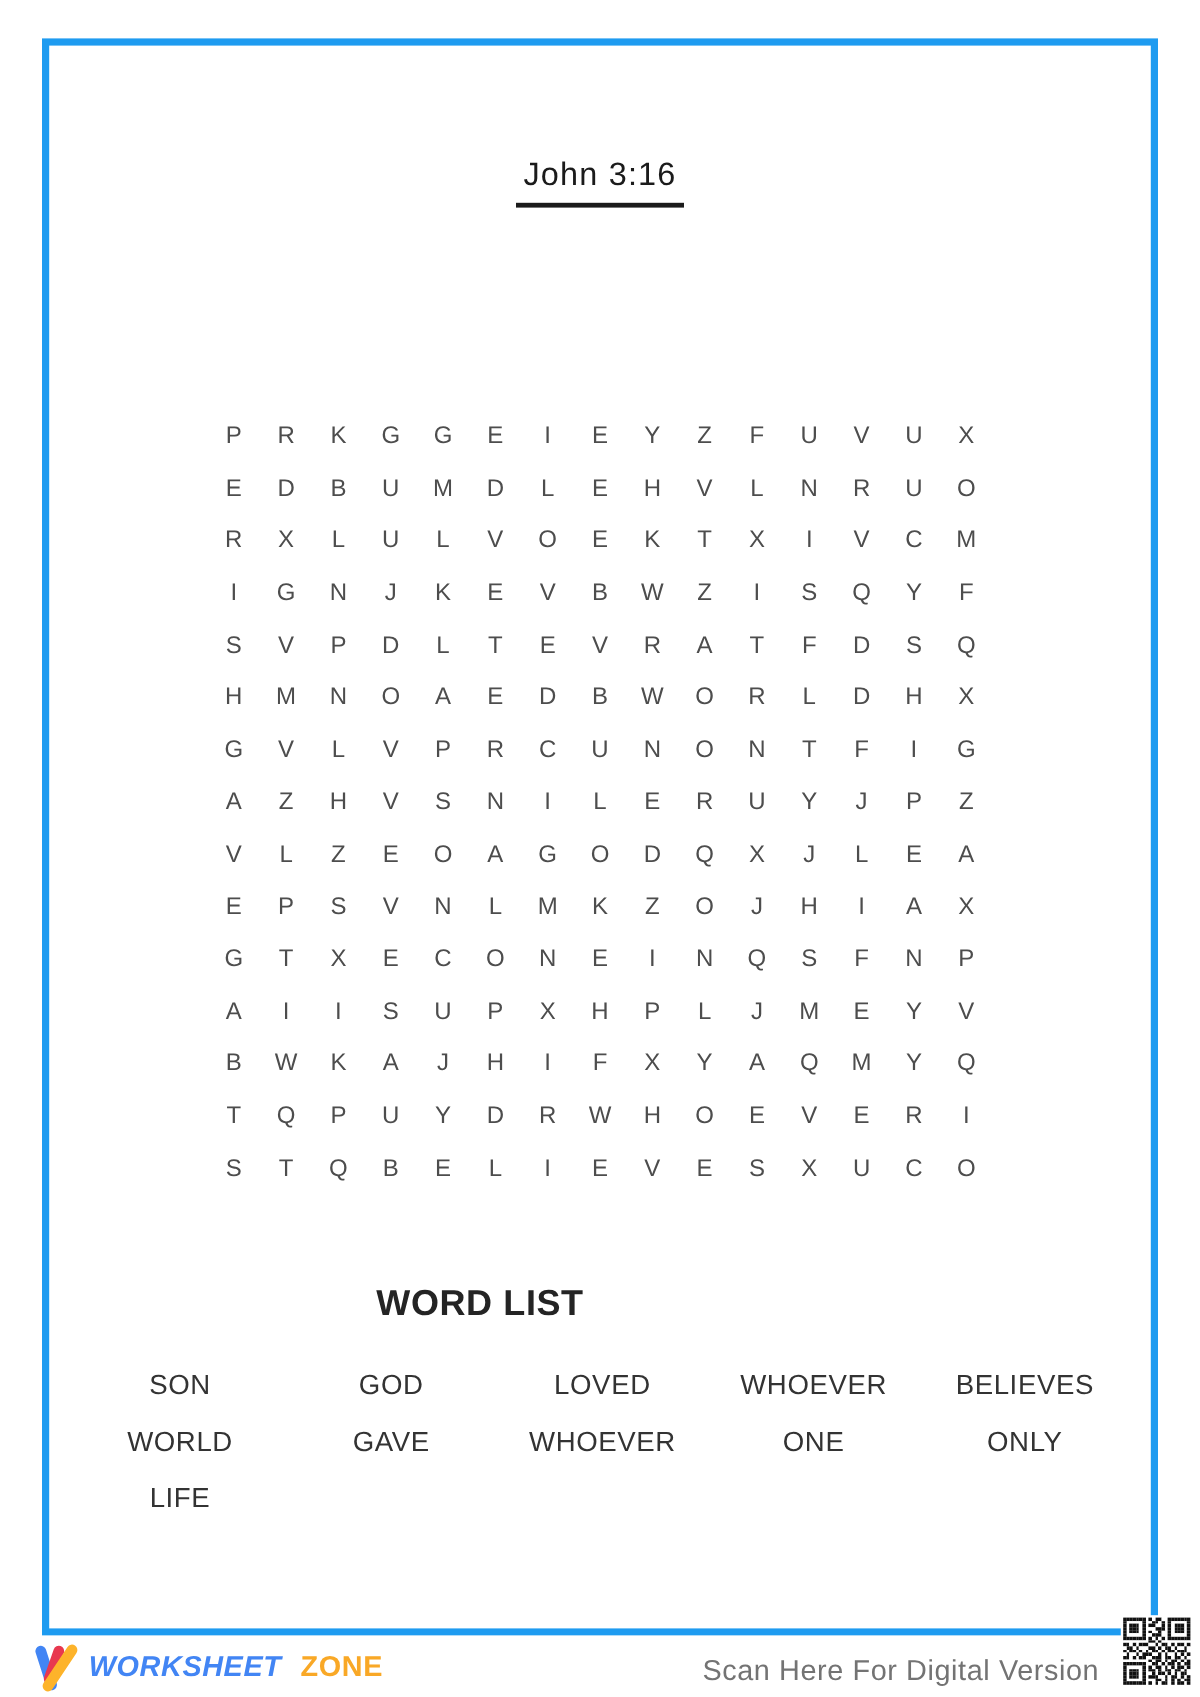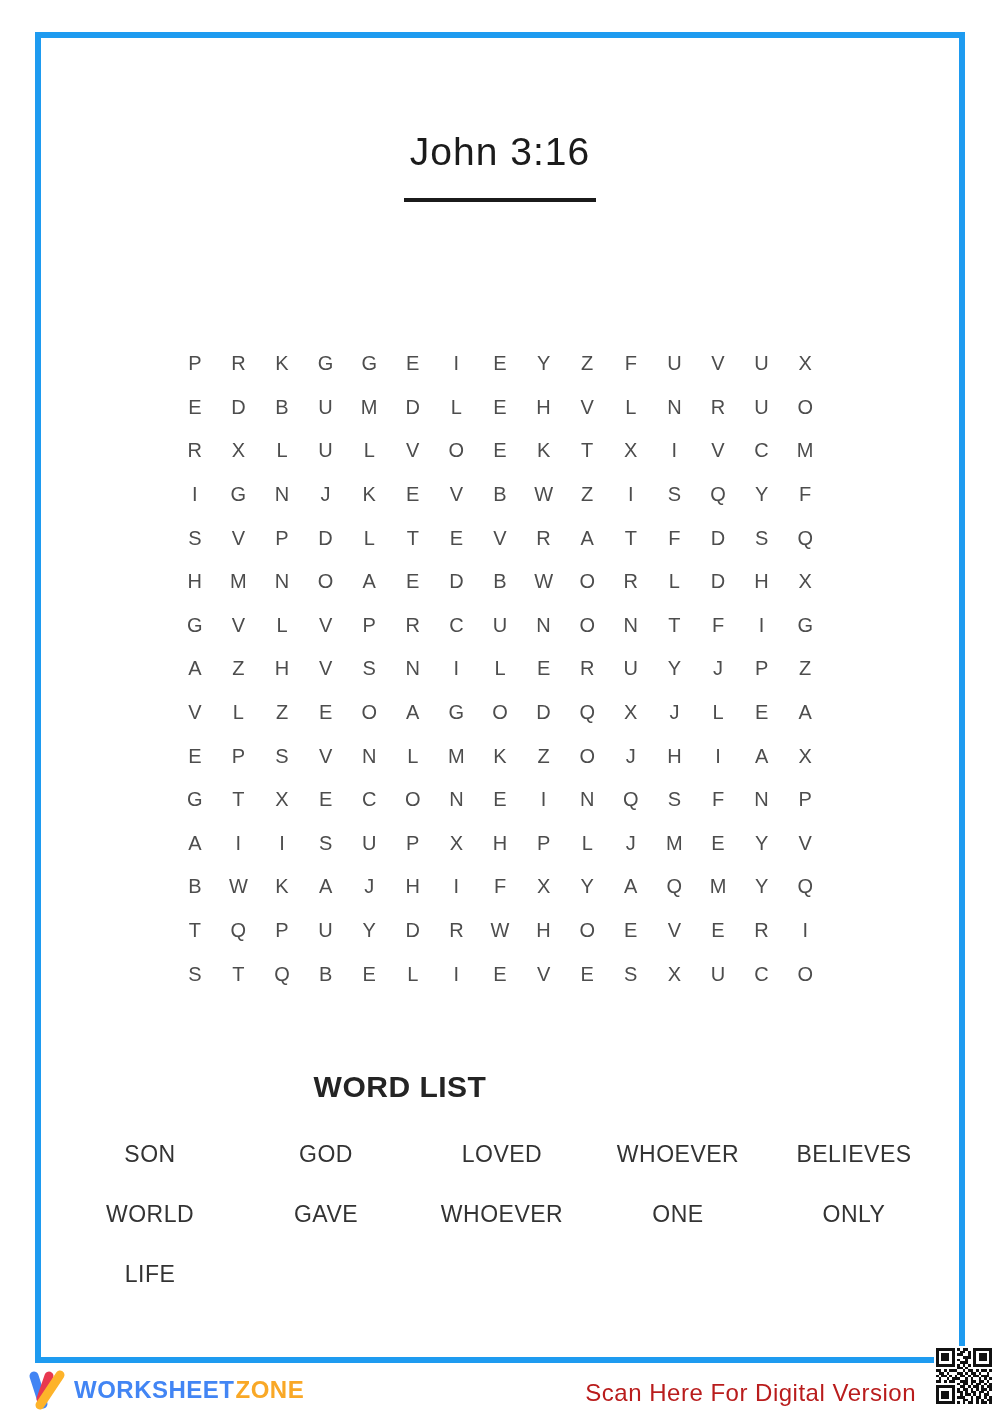--- a/index.html
+++ b/index.html
@@ -28,25 +28,25 @@
     border:6px solid var(--border-blue);
     background:transparent;
   }
   .page-title-wrap{
     position:absolute;
     top:130px;left:0;width:1000px;
     text-align:center;
   }
   .page-title{
     display:inline-block;
-    font-size:39px;
+    font-size:27px;
     font-weight:500;
     color:var(--ink-title);
     border-bottom:4px solid var(--ink-title);
-    padding:0 6px 24px 6px;
+    padding:0 6px 8px 6px;
     letter-spacing:1px;
   }
   .ws-grid{
     position:absolute;
     left:173px;top:342px;
     width:654px;height:654px;
     display:grid;
     grid-template-columns:repeat(15,1fr);
     grid-template-rows:repeat(15,1fr);
   }
@@ -64,21 +64,21 @@
     font-weight:700;
     color:#242424;
     letter-spacing:0.5px;
   }
   .word-list{
     position:absolute;
     top:1132px;left:62px;
     width:880px;
     display:grid;
     grid-template-columns:repeat(5,1fr);
-    row-gap:16px;
+    row-gap:3px;
   }
   .word-list .word{
     text-align:center;
     font-size:23px;
     color:var(--ink-words);
     line-height:44px;
     letter-spacing:0.5px;
   }
   .footer{
     position:absolute;
@@ -88,27 +88,27 @@
   .brand{
     position:absolute;
     left:26px;top:5px;
     display:flex;align-items:center;gap:6px;
   }
   .brand-mark{display:block;}
   .brand-name{
     font-size:24px;font-weight:700;letter-spacing:0.5px;
     white-space:nowrap;
   }
-  .brand-primary{color:var(--brand-blue);}
-  .brand-secondary{color:var(--brand-orange);margin-left:1px;}
+  .brand-primary{color:var(--brand-blue);font-style:italic;}
+  .brand-secondary{color:var(--brand-orange);margin-left:16px;}
   .scan-text{
     position:absolute;
     right:84px;top:16px;
     font-size:24px;
-    color:#b91c1c;
+    color:#737373;
     letter-spacing:0.5px;
     white-space:nowrap;
   }
   .qr-code{
     position:absolute;
     left:934px;top:-17px;
     width:60px;height:60px;
     background:#ffffff;
     padding:2px;
     display:grid;

